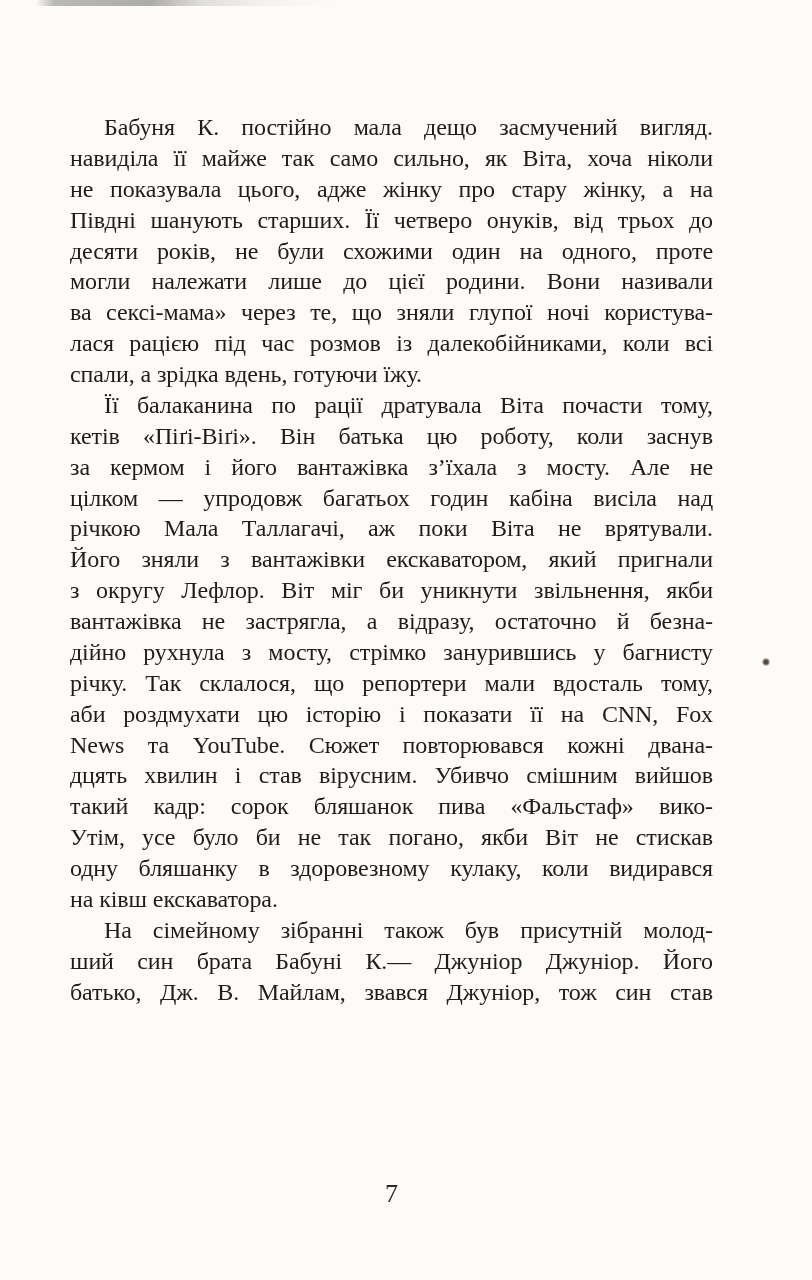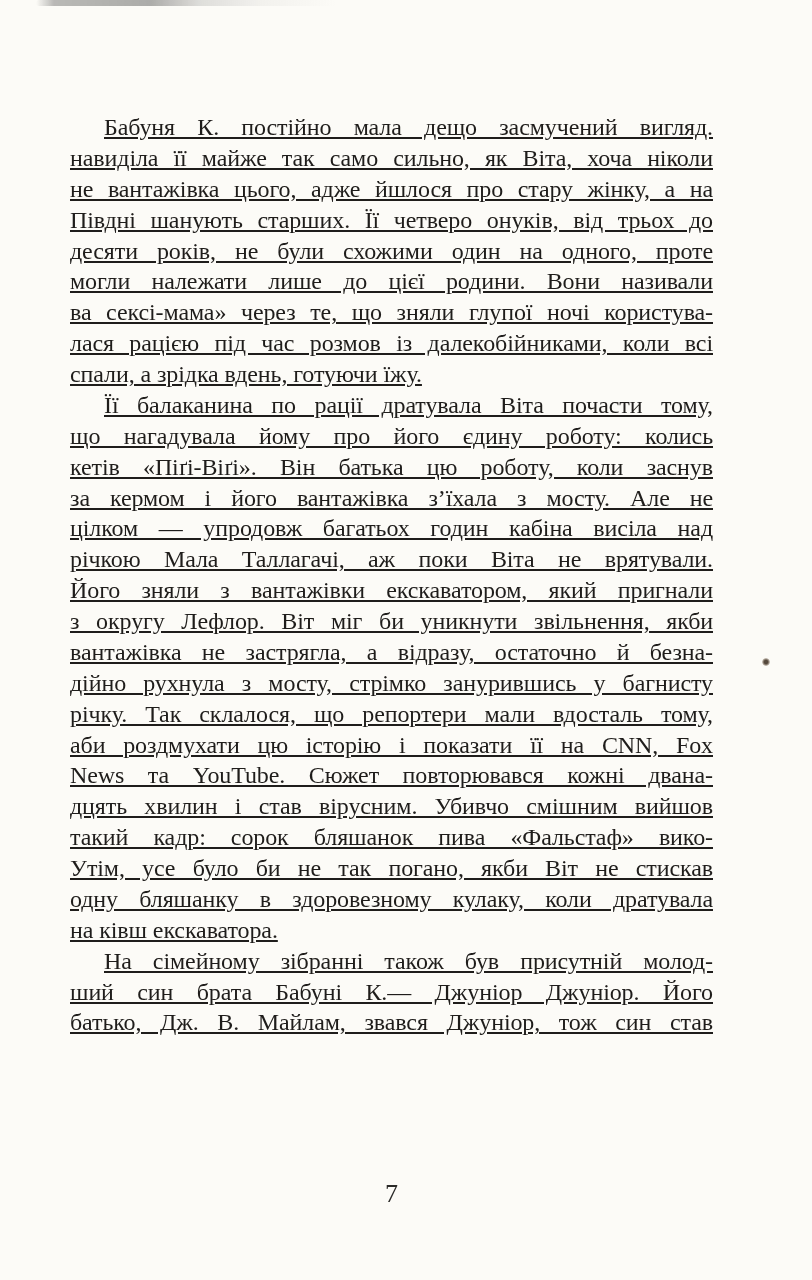--- a/index.html
+++ b/index.html
@@ -62,21 +62,20 @@
     margin: 0;
     padding: 0;
   }
   .line {
     font-size: 24px;
     line-height: 30.88px;
     letter-spacing: -0.1px;
     text-align: justify;
     text-align-last: justify;
     white-space: normal;
-    text-decoration: underline;
   }
   .line.first {
     text-indent: 34px;
   }
   .line.para-end {
     text-align-last: left;
   }
   .folio {
     position: absolute;
     left: 70px;
@@ -91,46 +90,45 @@
 </head>
 <body>
 
 <div class="page">
   <div class="scan-streak"></div>
   <div class="speck"></div>
   <main class="text-block" id="text-block">
       <div class="para">
         <div class="line first">Бабуня К. постійно мала дещо засмучений вигляд.</div>
         <div class="line">навиділа її майже так само сильно, як Віта, хоча ніколи</div>
-        <div class="line">не вантажівка цього, адже йшлося про стару жінку, а на</div>
+        <div class="line">не показувала цього, адже жінку про стару жінку, а на</div>
         <div class="line">Півдні шанують старших. Її четверо онуків, від трьох до</div>
         <div class="line">десяти років, не були схожими один на одного, проте</div>
         <div class="line">могли належати лише до цієї родини. Вони називали</div>
         <div class="line">ва сексі-мама» через те, що зняли глупої ночі користува-</div>
         <div class="line">лася рацією під час розмов із далекобійниками, коли всі</div>
         <div class="line para-end">спали, а зрідка вдень, готуючи їжу.</div>
       </div>
       <div class="para">
         <div class="line first">Її балаканина по рації дратувала Віта почасти тому,</div>
-        <div class="line">що нагадувала йому про його єдину роботу: колись</div>
         <div class="line">кетів «Піґі-Віґі». Він батька цю роботу, коли заснув</div>
         <div class="line">за кермом і його вантажівка з’їхала з мосту. Але не</div>
         <div class="line">цілком — упродовж багатьох годин кабіна висіла над</div>
         <div class="line">річкою Мала Таллагачі, аж поки Віта не врятували.</div>
         <div class="line">Його зняли з вантажівки екскаватором, який пригнали</div>
         <div class="line">з округу Лефлор. Віт міг би уникнути звільнення, якби</div>
         <div class="line">вантажівка не застрягла, а відразу, остаточно й безна-</div>
         <div class="line">дійно рухнула з мосту, стрімко занурившись у багнисту</div>
         <div class="line">річку. Так склалося, що репортери мали вдосталь тому,</div>
         <div class="line">аби роздмухати цю історію і показати її на CNN, Fox</div>
         <div class="line">News та YouTube. Сюжет повторювався кожні двана-</div>
         <div class="line">дцять хвилин і став вірусним. Убивчо смішним вийшов</div>
         <div class="line">такий кадр: сорок бляшанок пива «Фальстаф» вико-</div>
         <div class="line">Утім, усе було би не так погано, якби Віт не стискав</div>
-        <div class="line">одну бляшанку в здоровезному кулаку, коли дратувала</div>
+        <div class="line">одну бляшанку в здоровезному кулаку, коли видирався</div>
         <div class="line para-end">на ківш екскаватора.</div>
       </div>
       <div class="para">
         <div class="line first">На сімейному зібранні також був присутній молод-</div>
         <div class="line">ший син брата Бабуні К.— Джуніор Джуніор. Його</div>
         <div class="line">батько, Дж. В. Майлам, звався Джуніор, тож син став</div>
       </div>
     </main>
   <div class="folio">7</div>
 </div>

